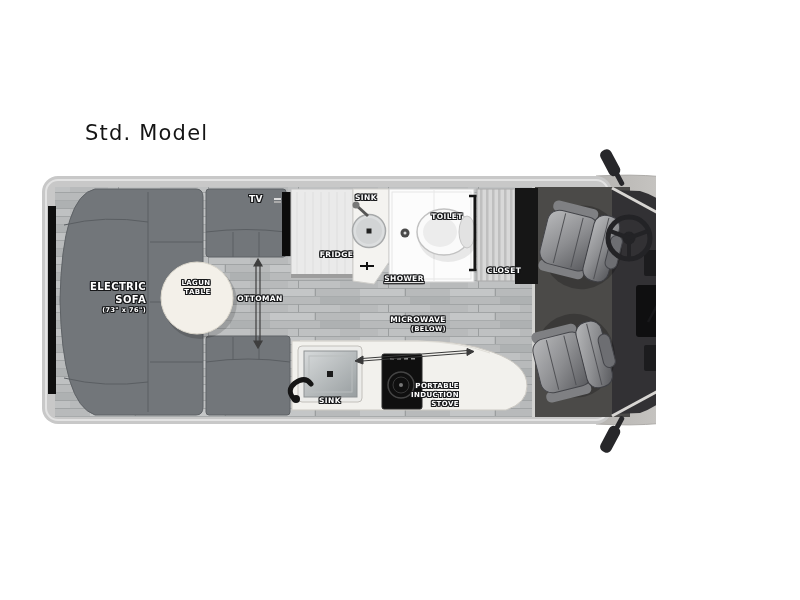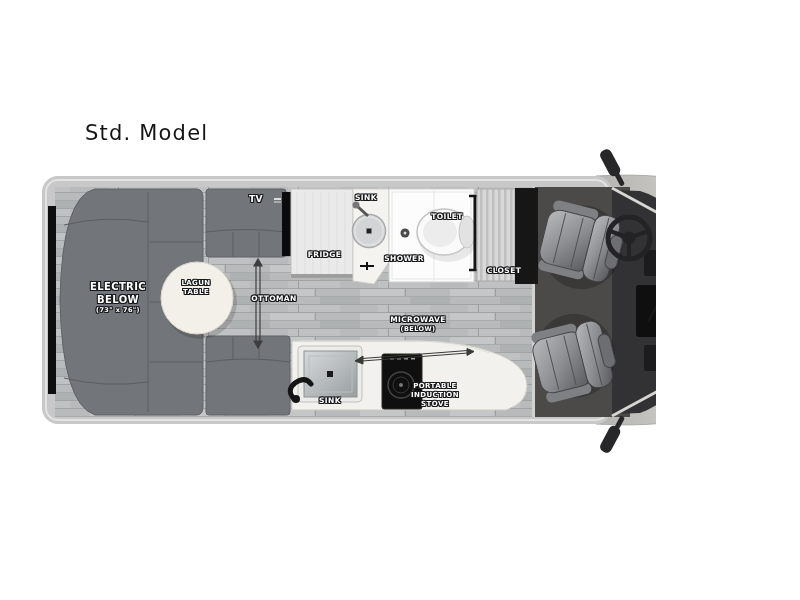--- a/index.html
+++ b/index.html
@@ -4,21 +4,21 @@
 <style>
   html,body{margin:0;padding:0;background:#fff;}
   .stage{position:relative;width:656px;height:600px;background:#ffffff;overflow:hidden;
          font-family:"DejaVu Sans",sans-serif;}
   .plan-svg{position:absolute;left:0;top:0;}
   .page-title{position:absolute;left:85px;top:121px;font-size:21px;letter-spacing:1.2px;
               color:#141414;font-family:"DejaVu Sans",sans-serif;}
   .watermark{position:absolute;left:6px;top:574px;font-size:17px;font-weight:bold;font-style:italic;
              color:#a5a5a5;letter-spacing:.3px;}
   .label{position:absolute;transform:translate(-50%,-50%);color:#fff;font-weight:bold;
-         font-size:7.5px;letter-spacing:.4px;text-align:center;line-height:1.3;white-space:nowrap;
+         font-size:7.5px;letter-spacing:.4px;text-align:right;line-height:1.3;white-space:nowrap;
          text-shadow:-1px 0 0 #17181a,1px 0 0 #17181a,0 -1px 0 #17181a,0 1px 0 #17181a,
                      -1px -1px 0 #17181a,1px -1px 0 #17181a,-1px 1px 0 #17181a,1px 1px 0 #17181a;}
   .label span{display:block;}
   .fs8{font-size:10px;} .fs9{font-size:9px;} .fs7{font-size:7px;} .fs65{font-size:6.5px;}
   .tv-bracket{position:absolute;left:274px;top:198px;width:7px;height:2px;background:#ddd;
               box-shadow:0 3px 0 #aaa;}
 </style>
 </head>
 <body>
 
@@ -263,36 +263,36 @@
       <circle cx="629" cy="238" r="6.5" fill="#232326"></circle>
       <path d="M 629,238 L 610,231 M 629,238 L 648,231 M 629,238 L 629,258" stroke="#232326" stroke-width="4"></path>
     </g>
   </svg>
 
   <div class="label fs9" style="left:256px;top:200px;">TV</div>
   <div class="tv-bracket"></div>
 
   <div class="label" style="left:118px;top:297px;">
     <span class="fs8">ELECTRIC</span>
-    <span class="fs8">BELOW</span>
+    <span class="fs8">SOFA</span>
     <span class="fs65">(73" x 76")</span>
   </div>
 
   <div class="label fs7" style="left:196px;top:288px;">
     <span>LAGUN</span>
     <span>TABLE</span>
   </div>
 
-  <div class="label" style="left:274px;top:299px;">OTTOMAN</div>
-
-  <div class="label" style="left:313px;top:255px;padding-left:23px;">FRIDGE</div>
+  <div class="label" style="left:260px;top:299px;">OTTOMAN</div>
+
+  <div class="label" style="left:325px;top:255px;padding-left:23px;">FRIDGE</div>
 
   <div class="label" style="left:366px;top:198px;">SINK</div>
 
-  <div class="label" style="left:404px;top:259px;">SHOWER</div>
+  <div class="label" style="left:404px;top:279px;text-decoration:underline;">SHOWER</div>
 
   <div class="label" style="left:447px;top:217px;">TOILET</div>
 
   <div class="label" style="left:495px;top:271px;padding-left:18px;">CLOSET</div>
 
   <div class="label" style="left:418px;top:324px;">
     <span>MICROWAVE</span>
     <span class="fs65">(BELOW)</span>
   </div>
 

